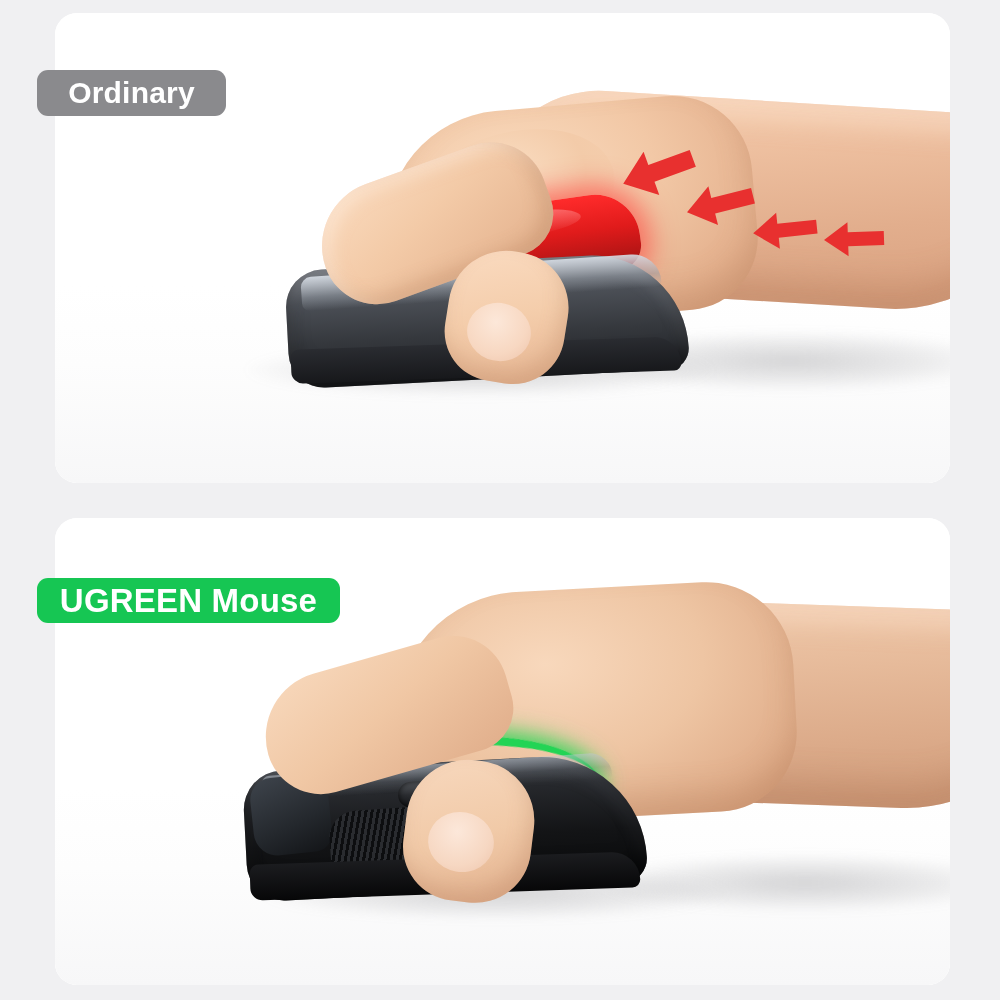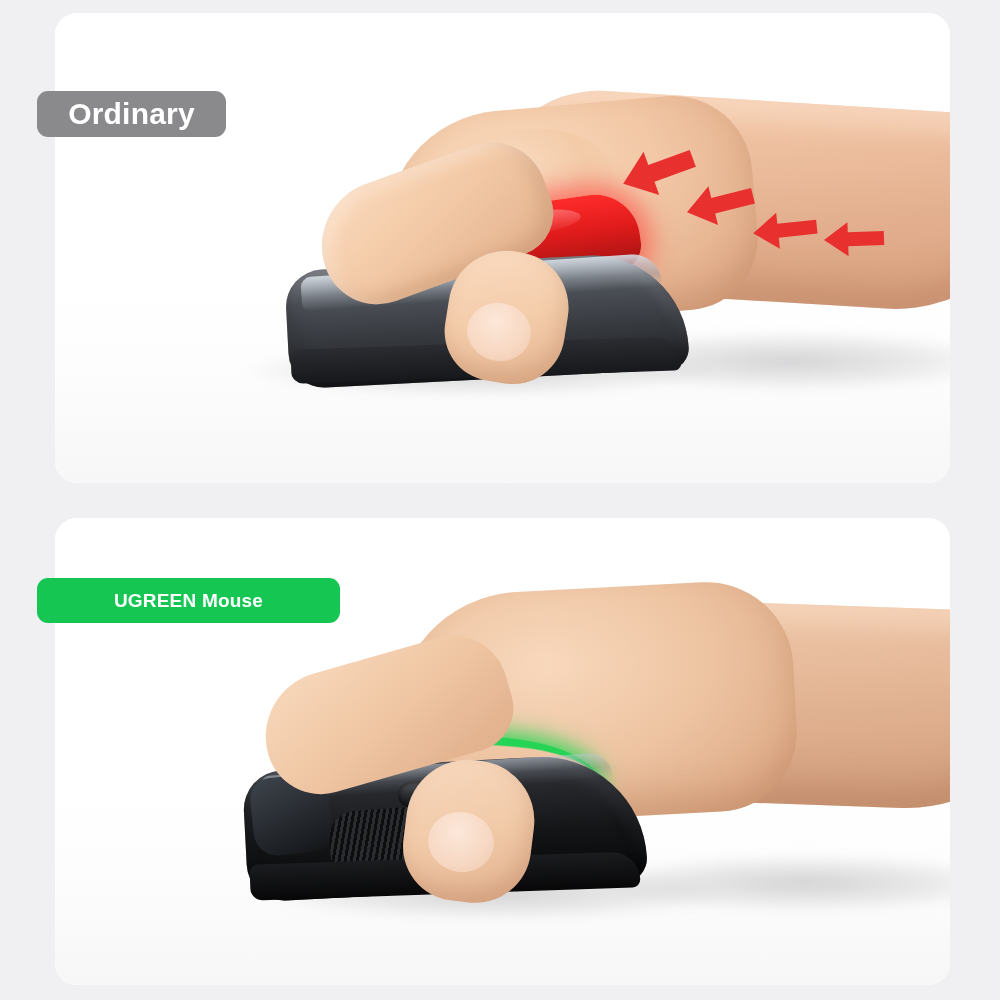--- a/index.html
+++ b/index.html
@@ -64,27 +64,26 @@
     font-weight: bold;
     letter-spacing: .2px;
     white-space: nowrap;
     z-index: 40;
   }
   #badge-ordinary {
     left: 37px; top: 70px;
     width: 189px; height: 46px;
     background: #8a8a8d;
     font-size: 30px;
-    margin-top: 21px;
   }
   #badge-ugreen {
     left: 37px; top: 578px;
     width: 303px; height: 45px;
     background: #16c653;
-    font-size: 19px;
+    font-size: 33px;
   }
 
   
   .arrow {
     position: absolute;
     display: block;
   }
   .arrow svg { display:block; width:100%; height:100%; overflow: visible; }
 
   

